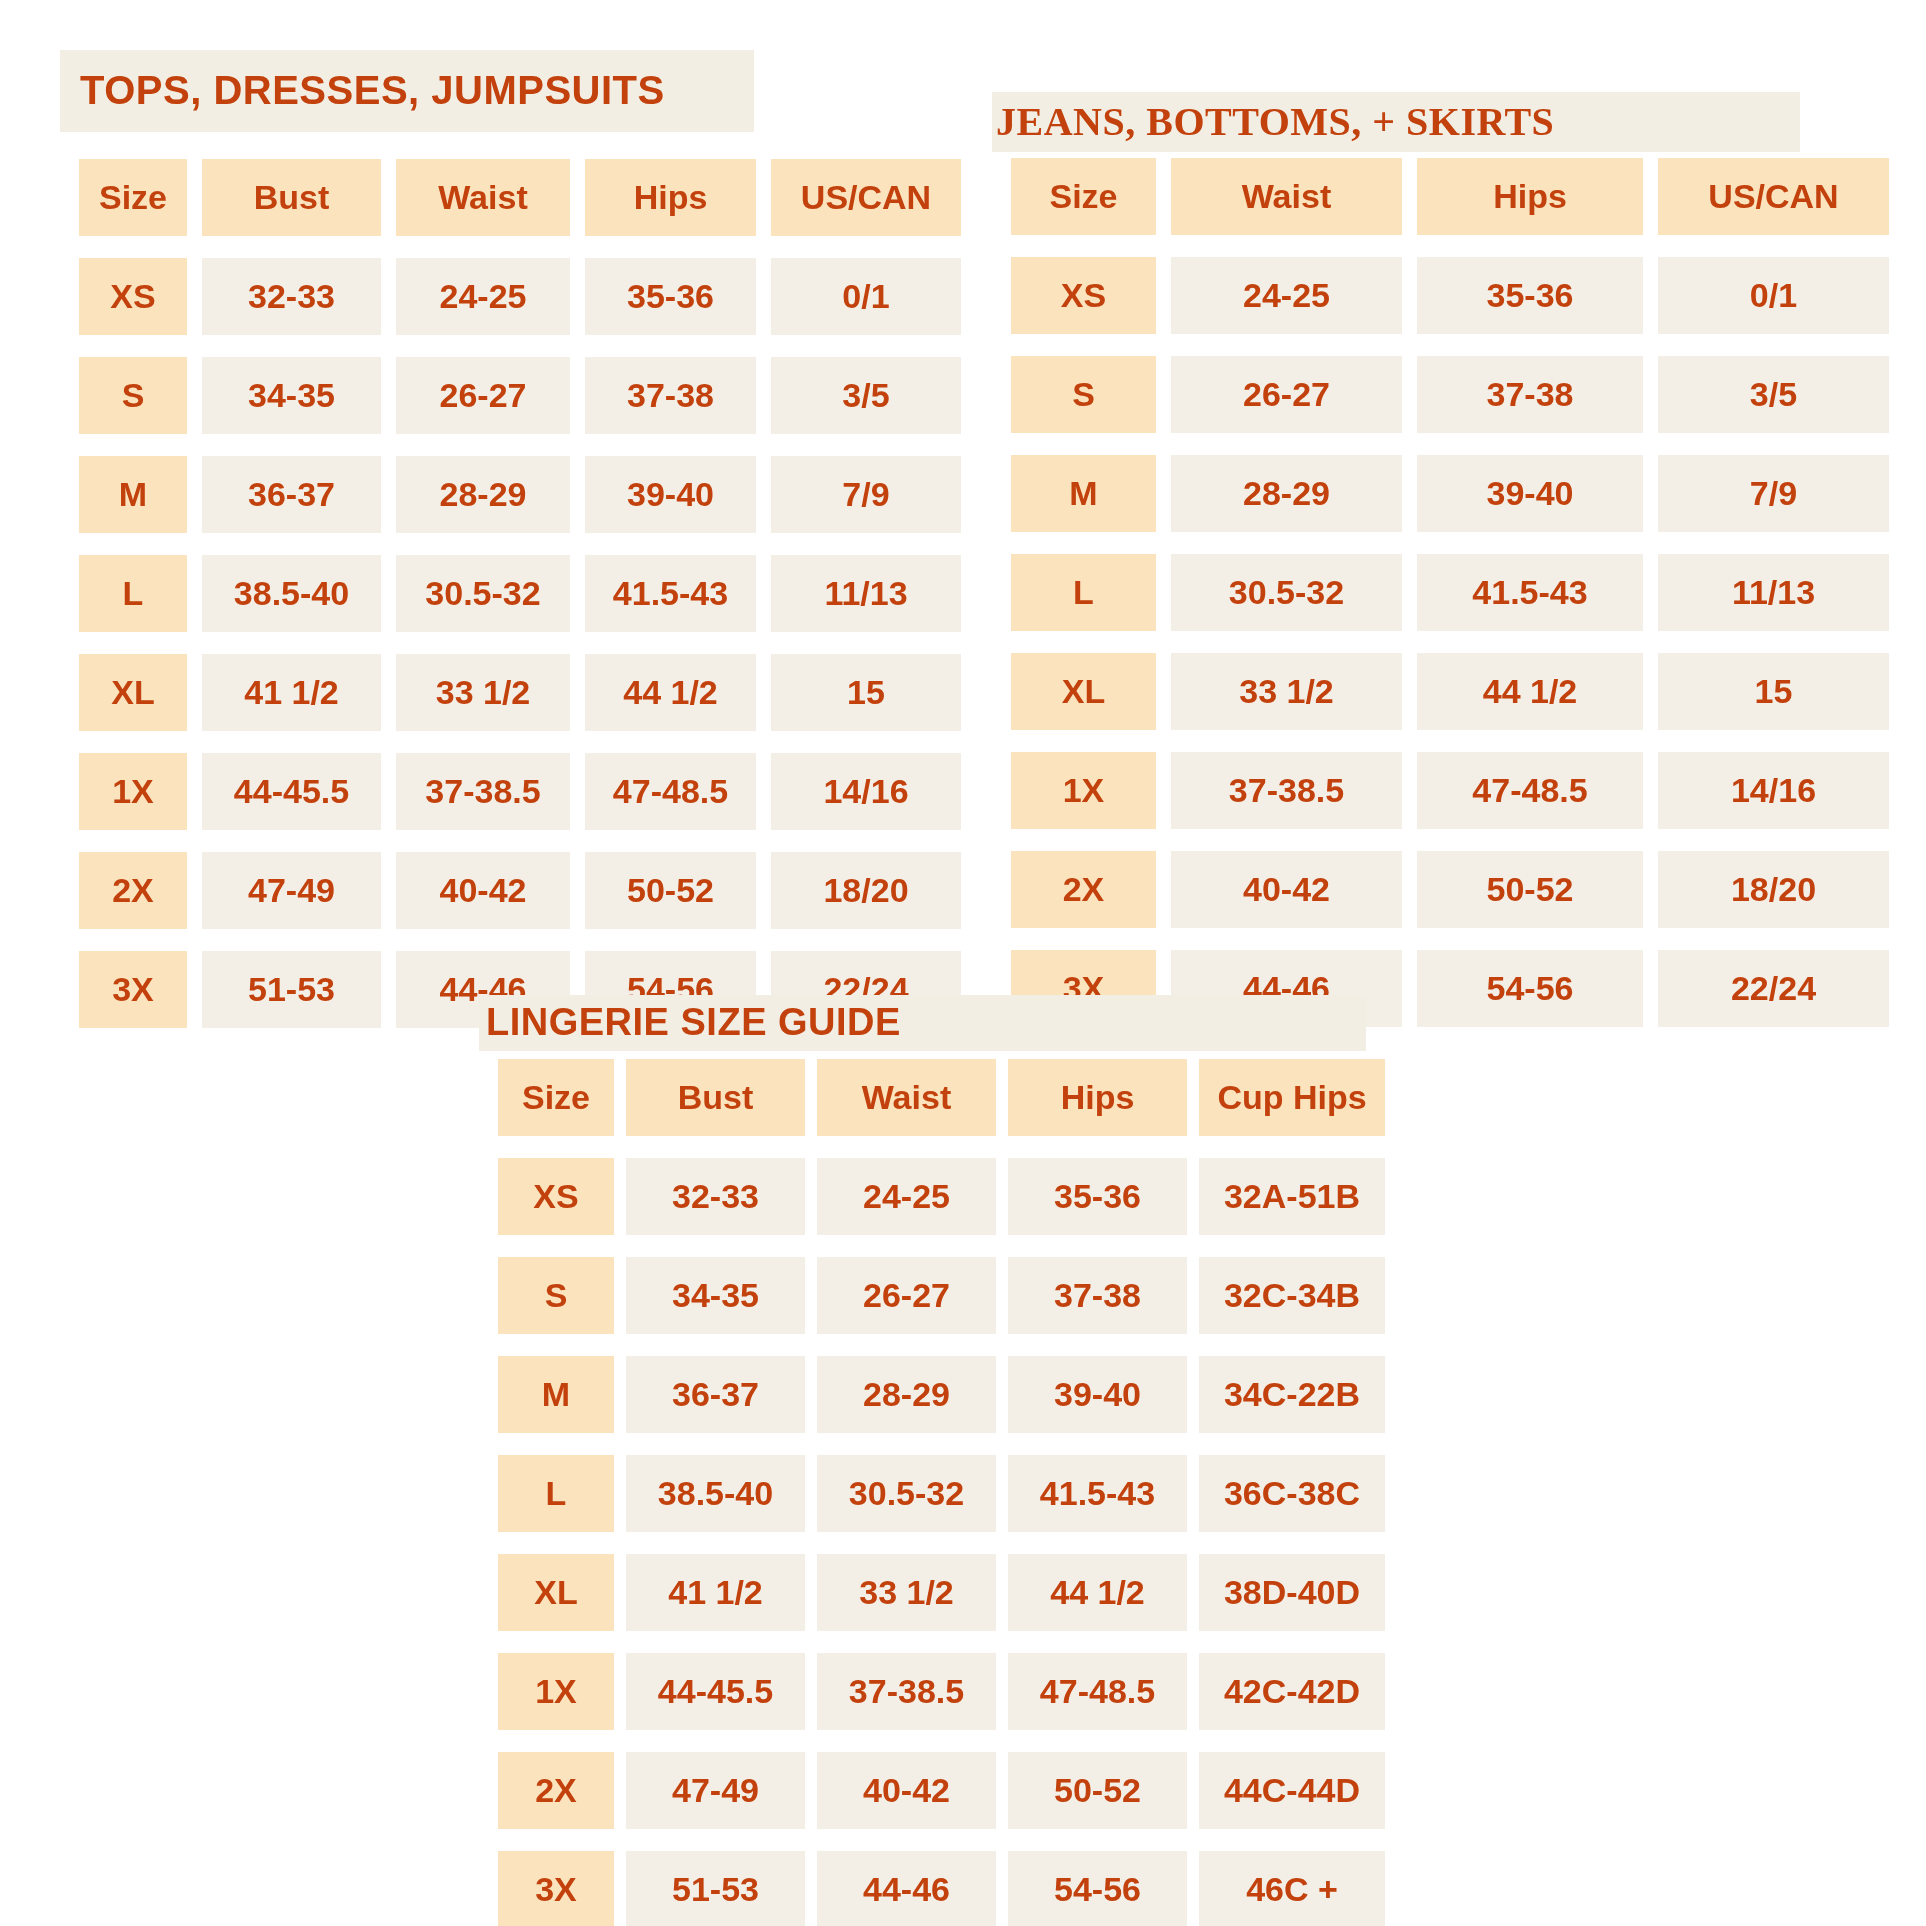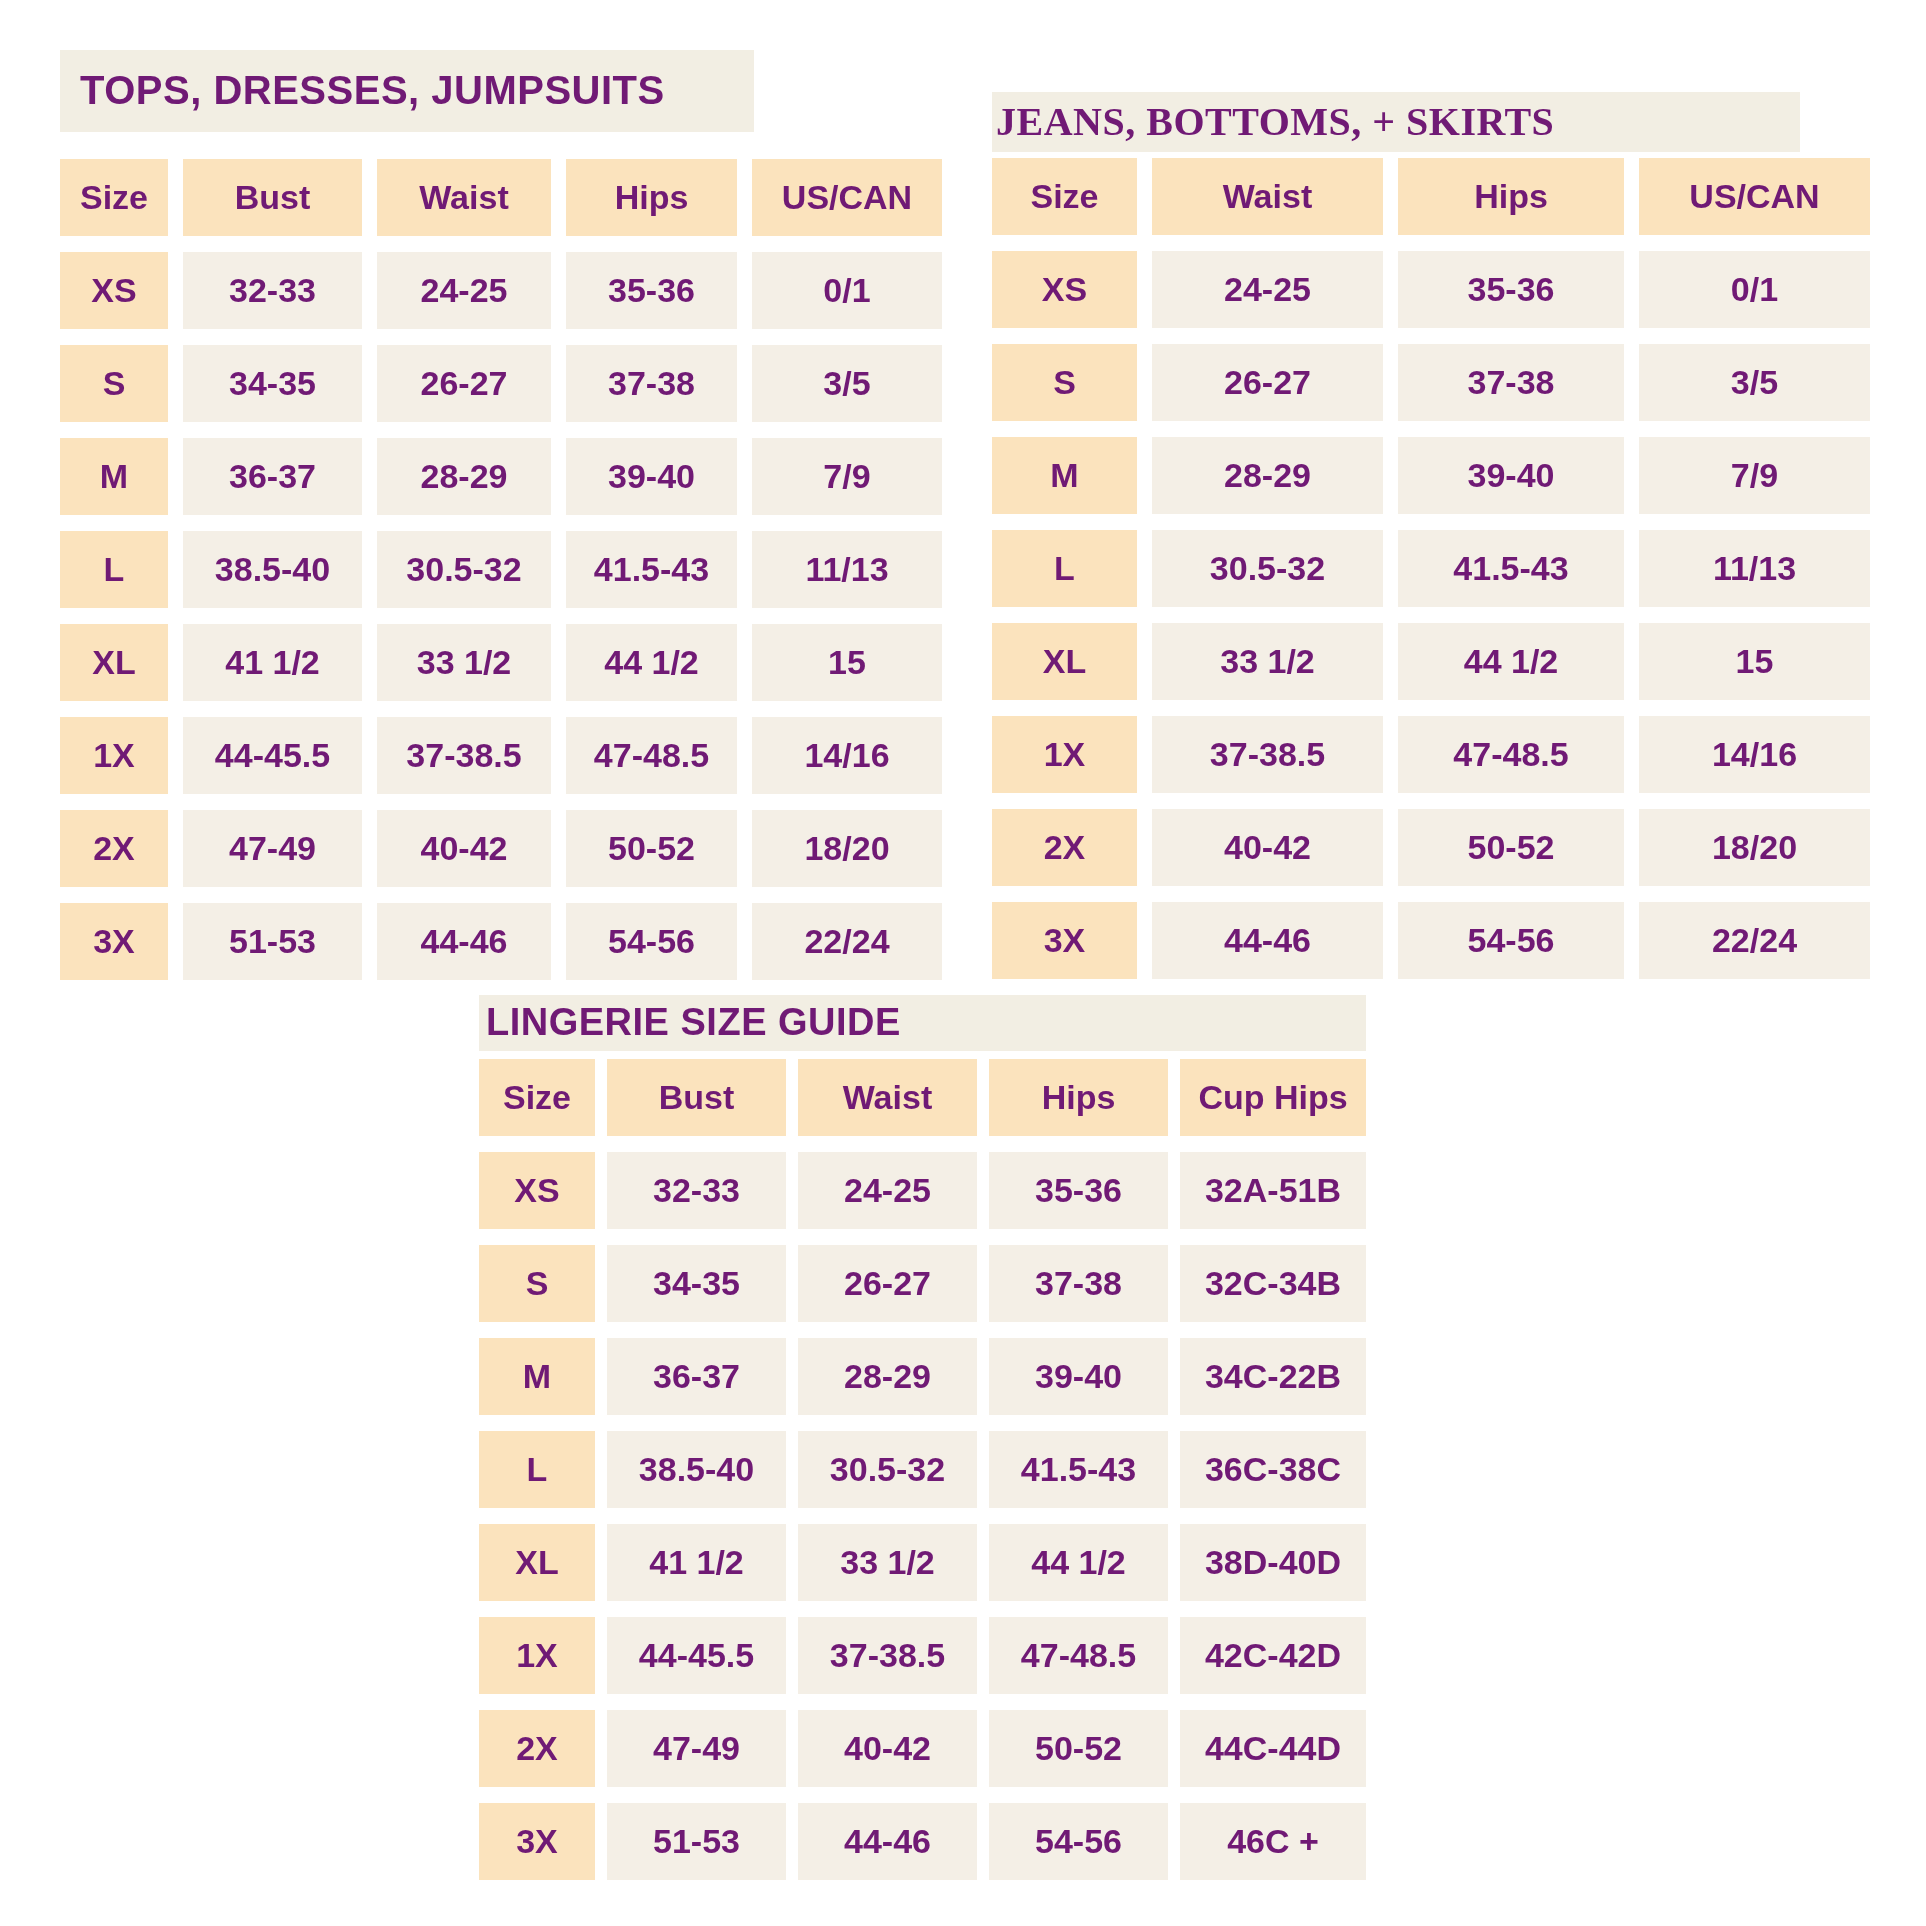--- a/index.html
+++ b/index.html
@@ -2,21 +2,21 @@
 <html><head>
 <meta charset="utf-8">
 <style>
   html, body { margin: 0; padding: 0; background: #ffffff; }
   .canvas {
     position: relative;
     width: 1927px;
     height: 1927px;
     background: #ffffff;
     font-family: "Liberation Sans", sans-serif;
-    color: #701a75;
+    color: #c2410c;
     overflow: hidden;
   }
   .panel { position: absolute; }
 
   .title-band {
     background: #F2EEE3;
     box-sizing: border-box;
     display: flex;
     flex-direction: column;
     justify-content: center;
@@ -32,21 +32,22 @@
     font-weight: bold;
     font-size: 27px;
     line-height: 1.15;
     letter-spacing: 0.5px;
     white-space: nowrap;
   }
 
   .grid {
     display: grid;
     grid-auto-rows: 77px;
-    row-gap: 16px;
+    row-gap: 22px;
+    margin-left: 19px;
   }
   .grid-0 { grid-template-columns: 108px 179px 174px 171px 190px; column-gap: 15px; margin-top: 27px; }
   .grid-1 { grid-template-columns: 145px 231px 226px 231px;       column-gap: 15px; margin-top: 6px;  }
   .grid-2 { grid-template-columns: 116px 179px 179px 179px 186px; column-gap: 12px; margin-top: 8px;  }
 
   .cell {
     display: flex;
     align-items: center;
     justify-content: center;
     font-weight: bold;

